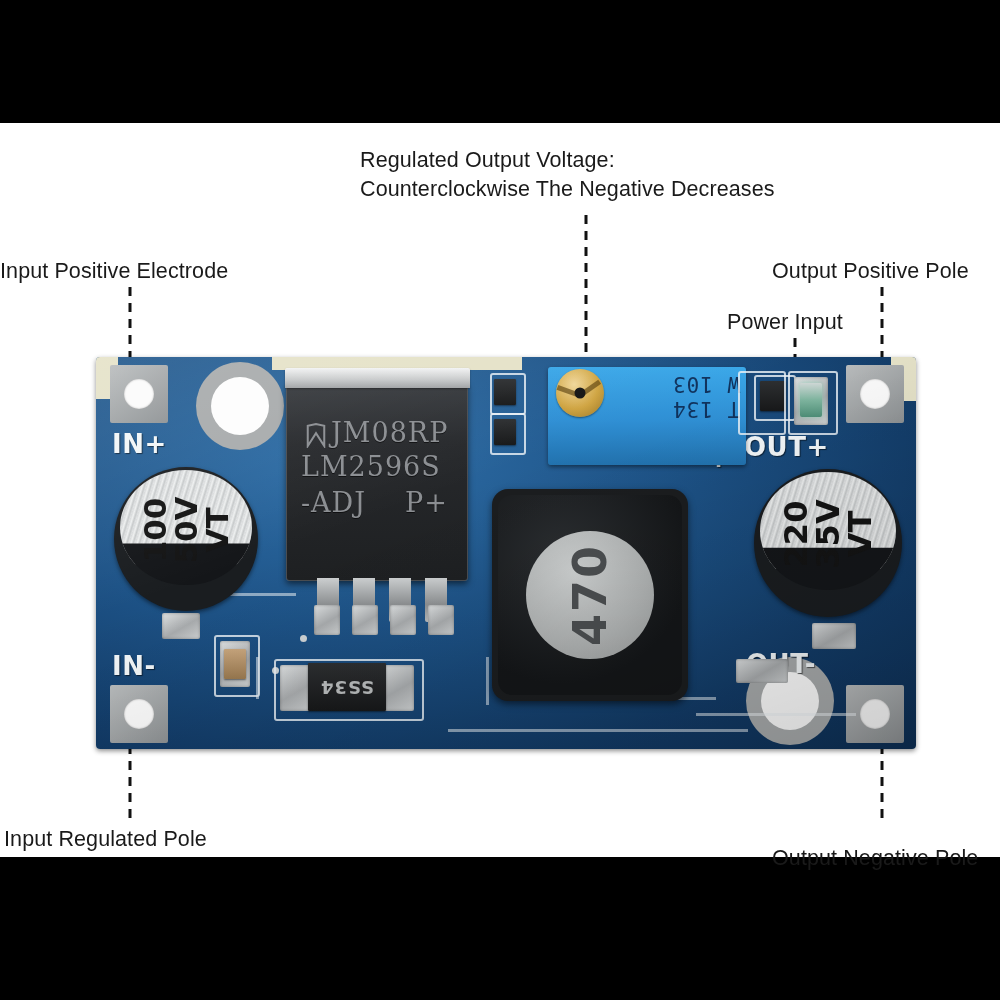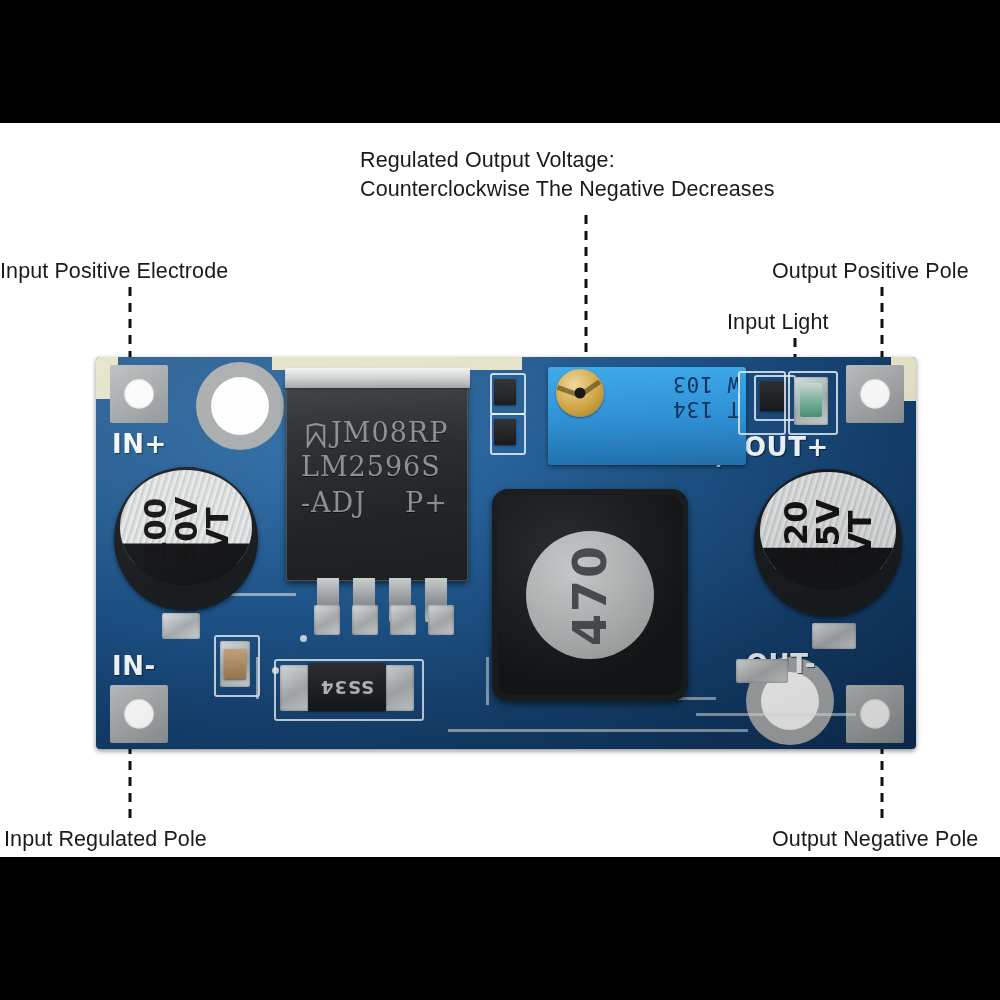--- a/index.html
+++ b/index.html
@@ -326,28 +326,28 @@
 
   <div class="callout" style="left:772px; top:257px;">
     <div>Output Positive Pole</div>
   </div>
 
   <div class="callout" style="left:0px; top:257px;">
     <div>Input Positive Electrode</div>
   </div>
 
   <div class="callout" style="left:727px; top:308px;">
-    <div>Input Light</div>
+    <div>Power Input</div>
   </div>
 
   <div class="callout" style="left:4px; top:825px;">
     <div>Input Regulated Pole</div>
   </div>
 
-  <div class="callout" style="left:772px; top:825px;">
+  <div class="callout" style="left:772px; top:844px;">
     <div>Output Negative Pole</div>
   </div>
 
   <svg class="leader-svg" style="left:0;top:0;width:1000px;height:1000px;">
 
     <line x1="586" y1="215" x2="586" y2="378" stroke="#111" stroke-width="3" stroke-dasharray="9 7"></line>
 
     <line x1="130" y1="287" x2="130" y2="382" stroke="#111" stroke-width="3" stroke-dasharray="9 7"></line>
 
     <line x1="882" y1="287" x2="882" y2="382" stroke="#111" stroke-width="3" stroke-dasharray="9 7"></line>

